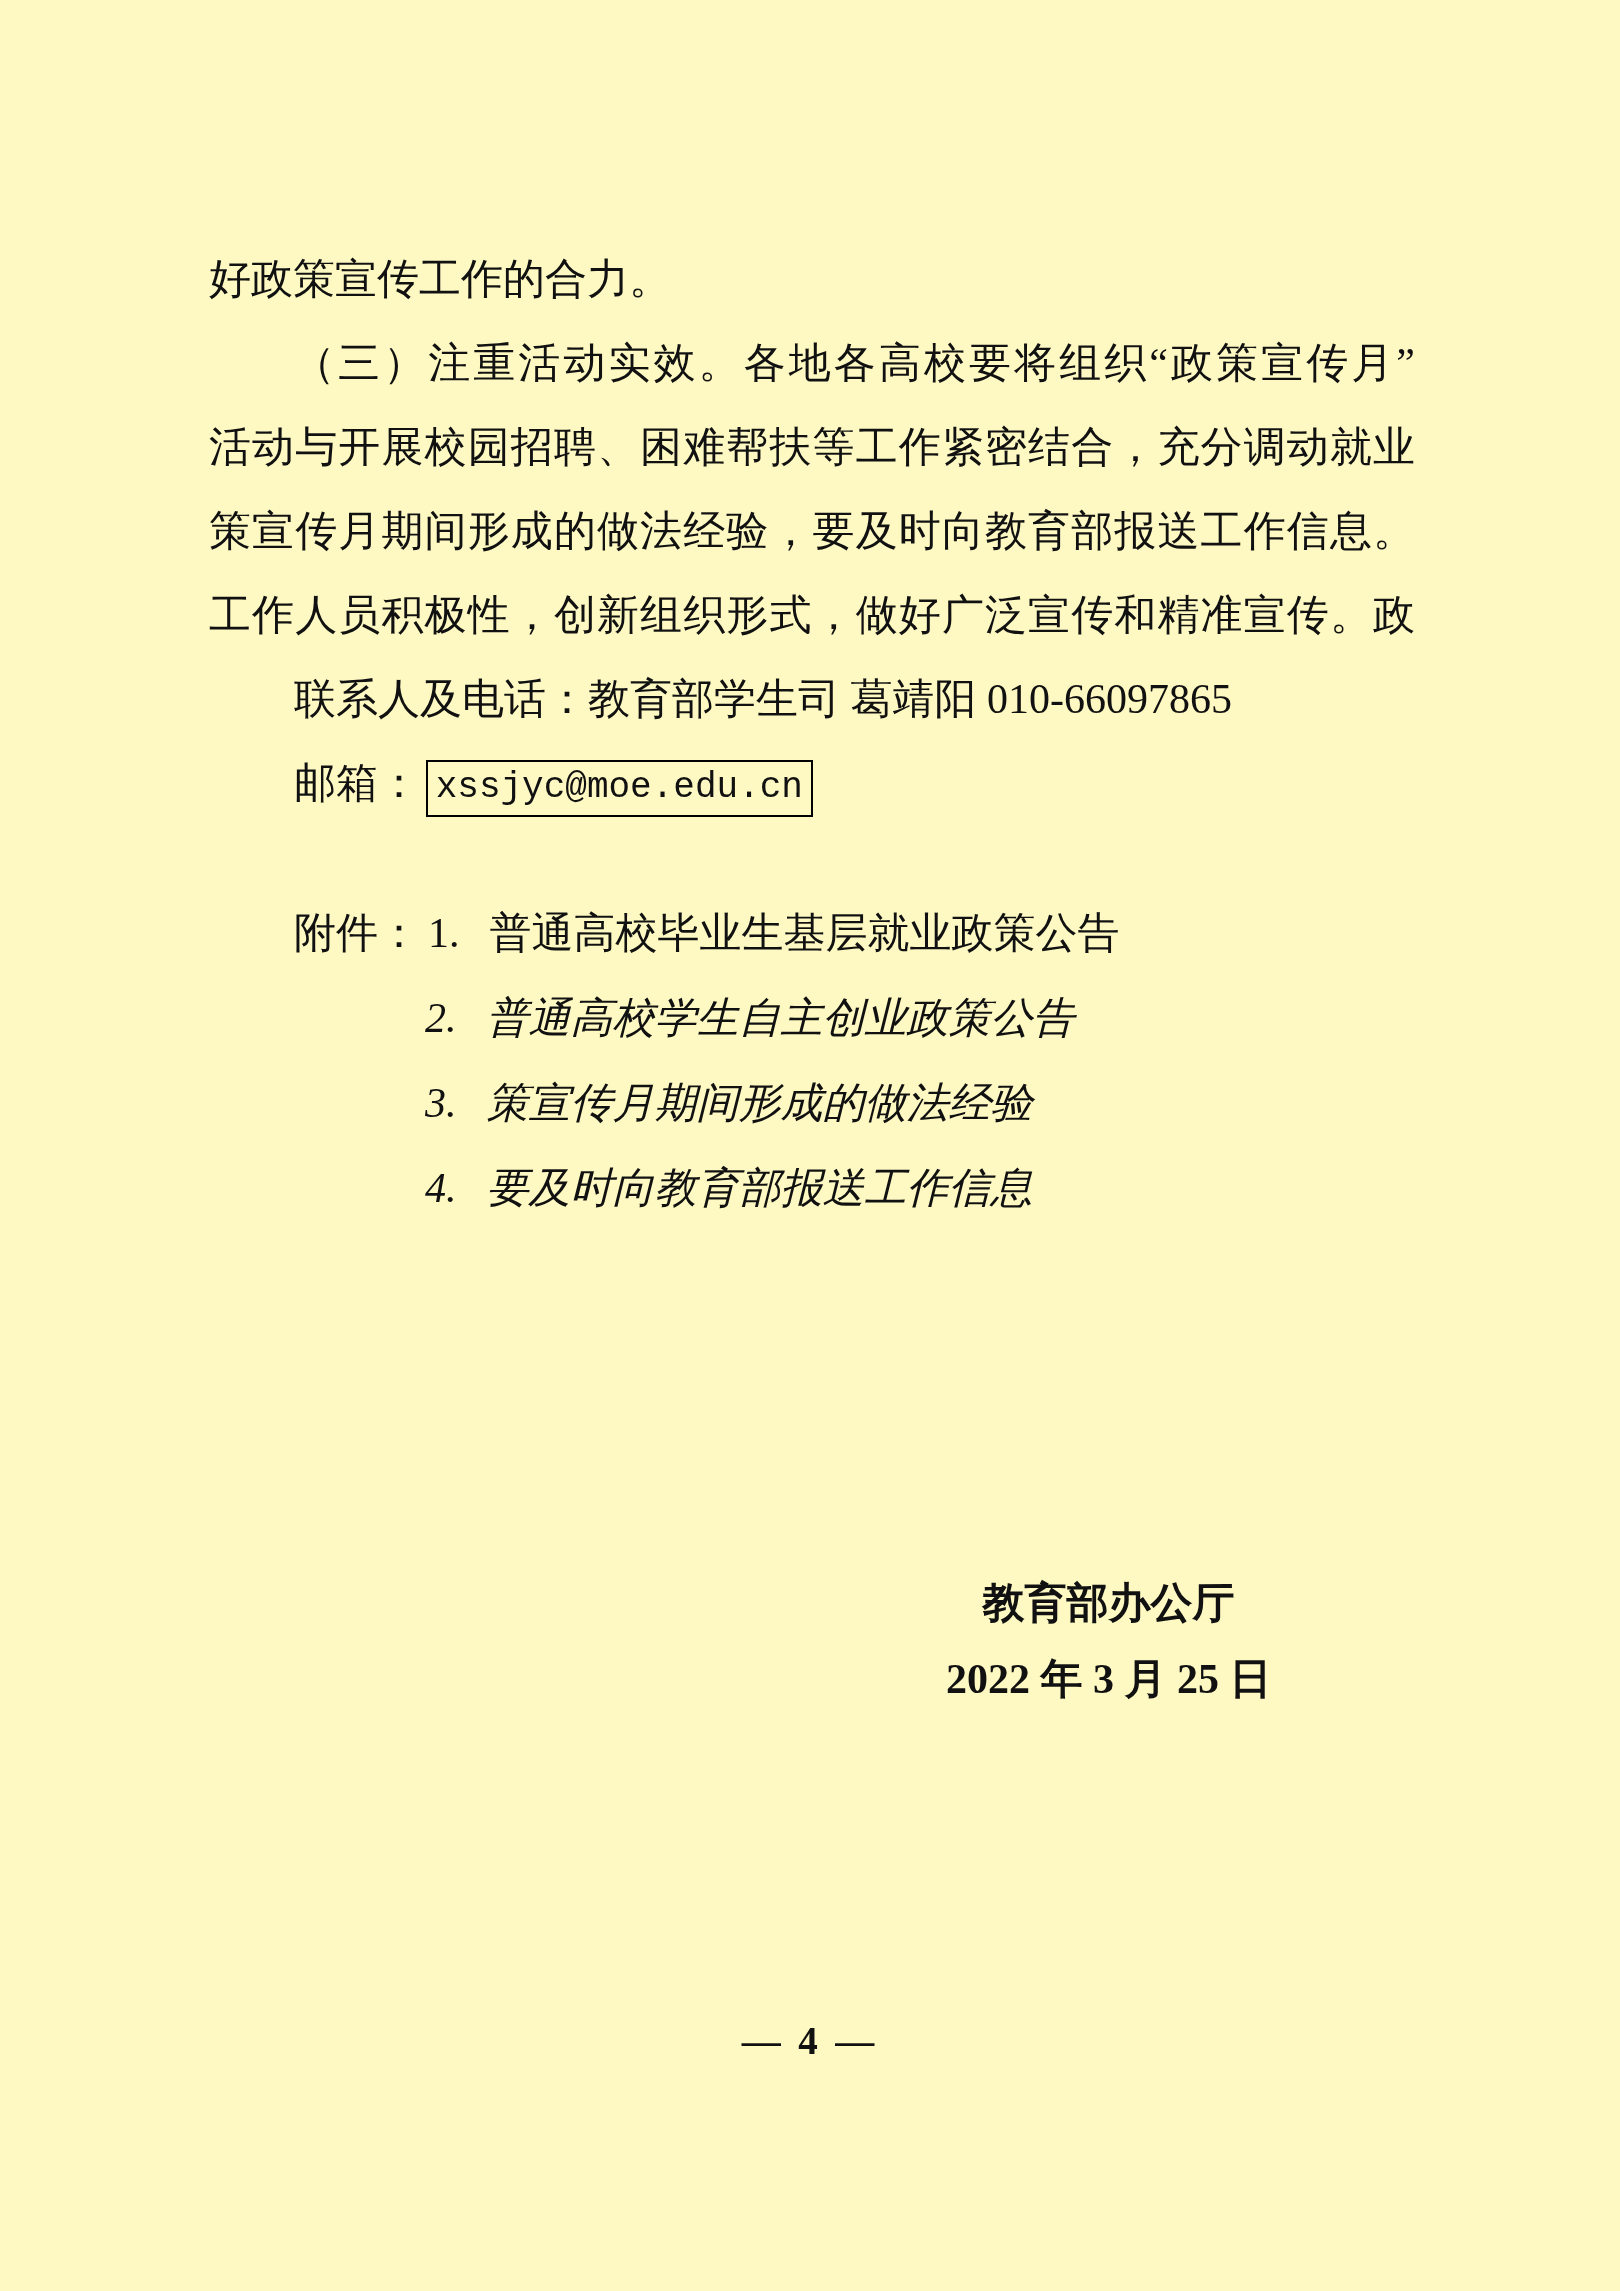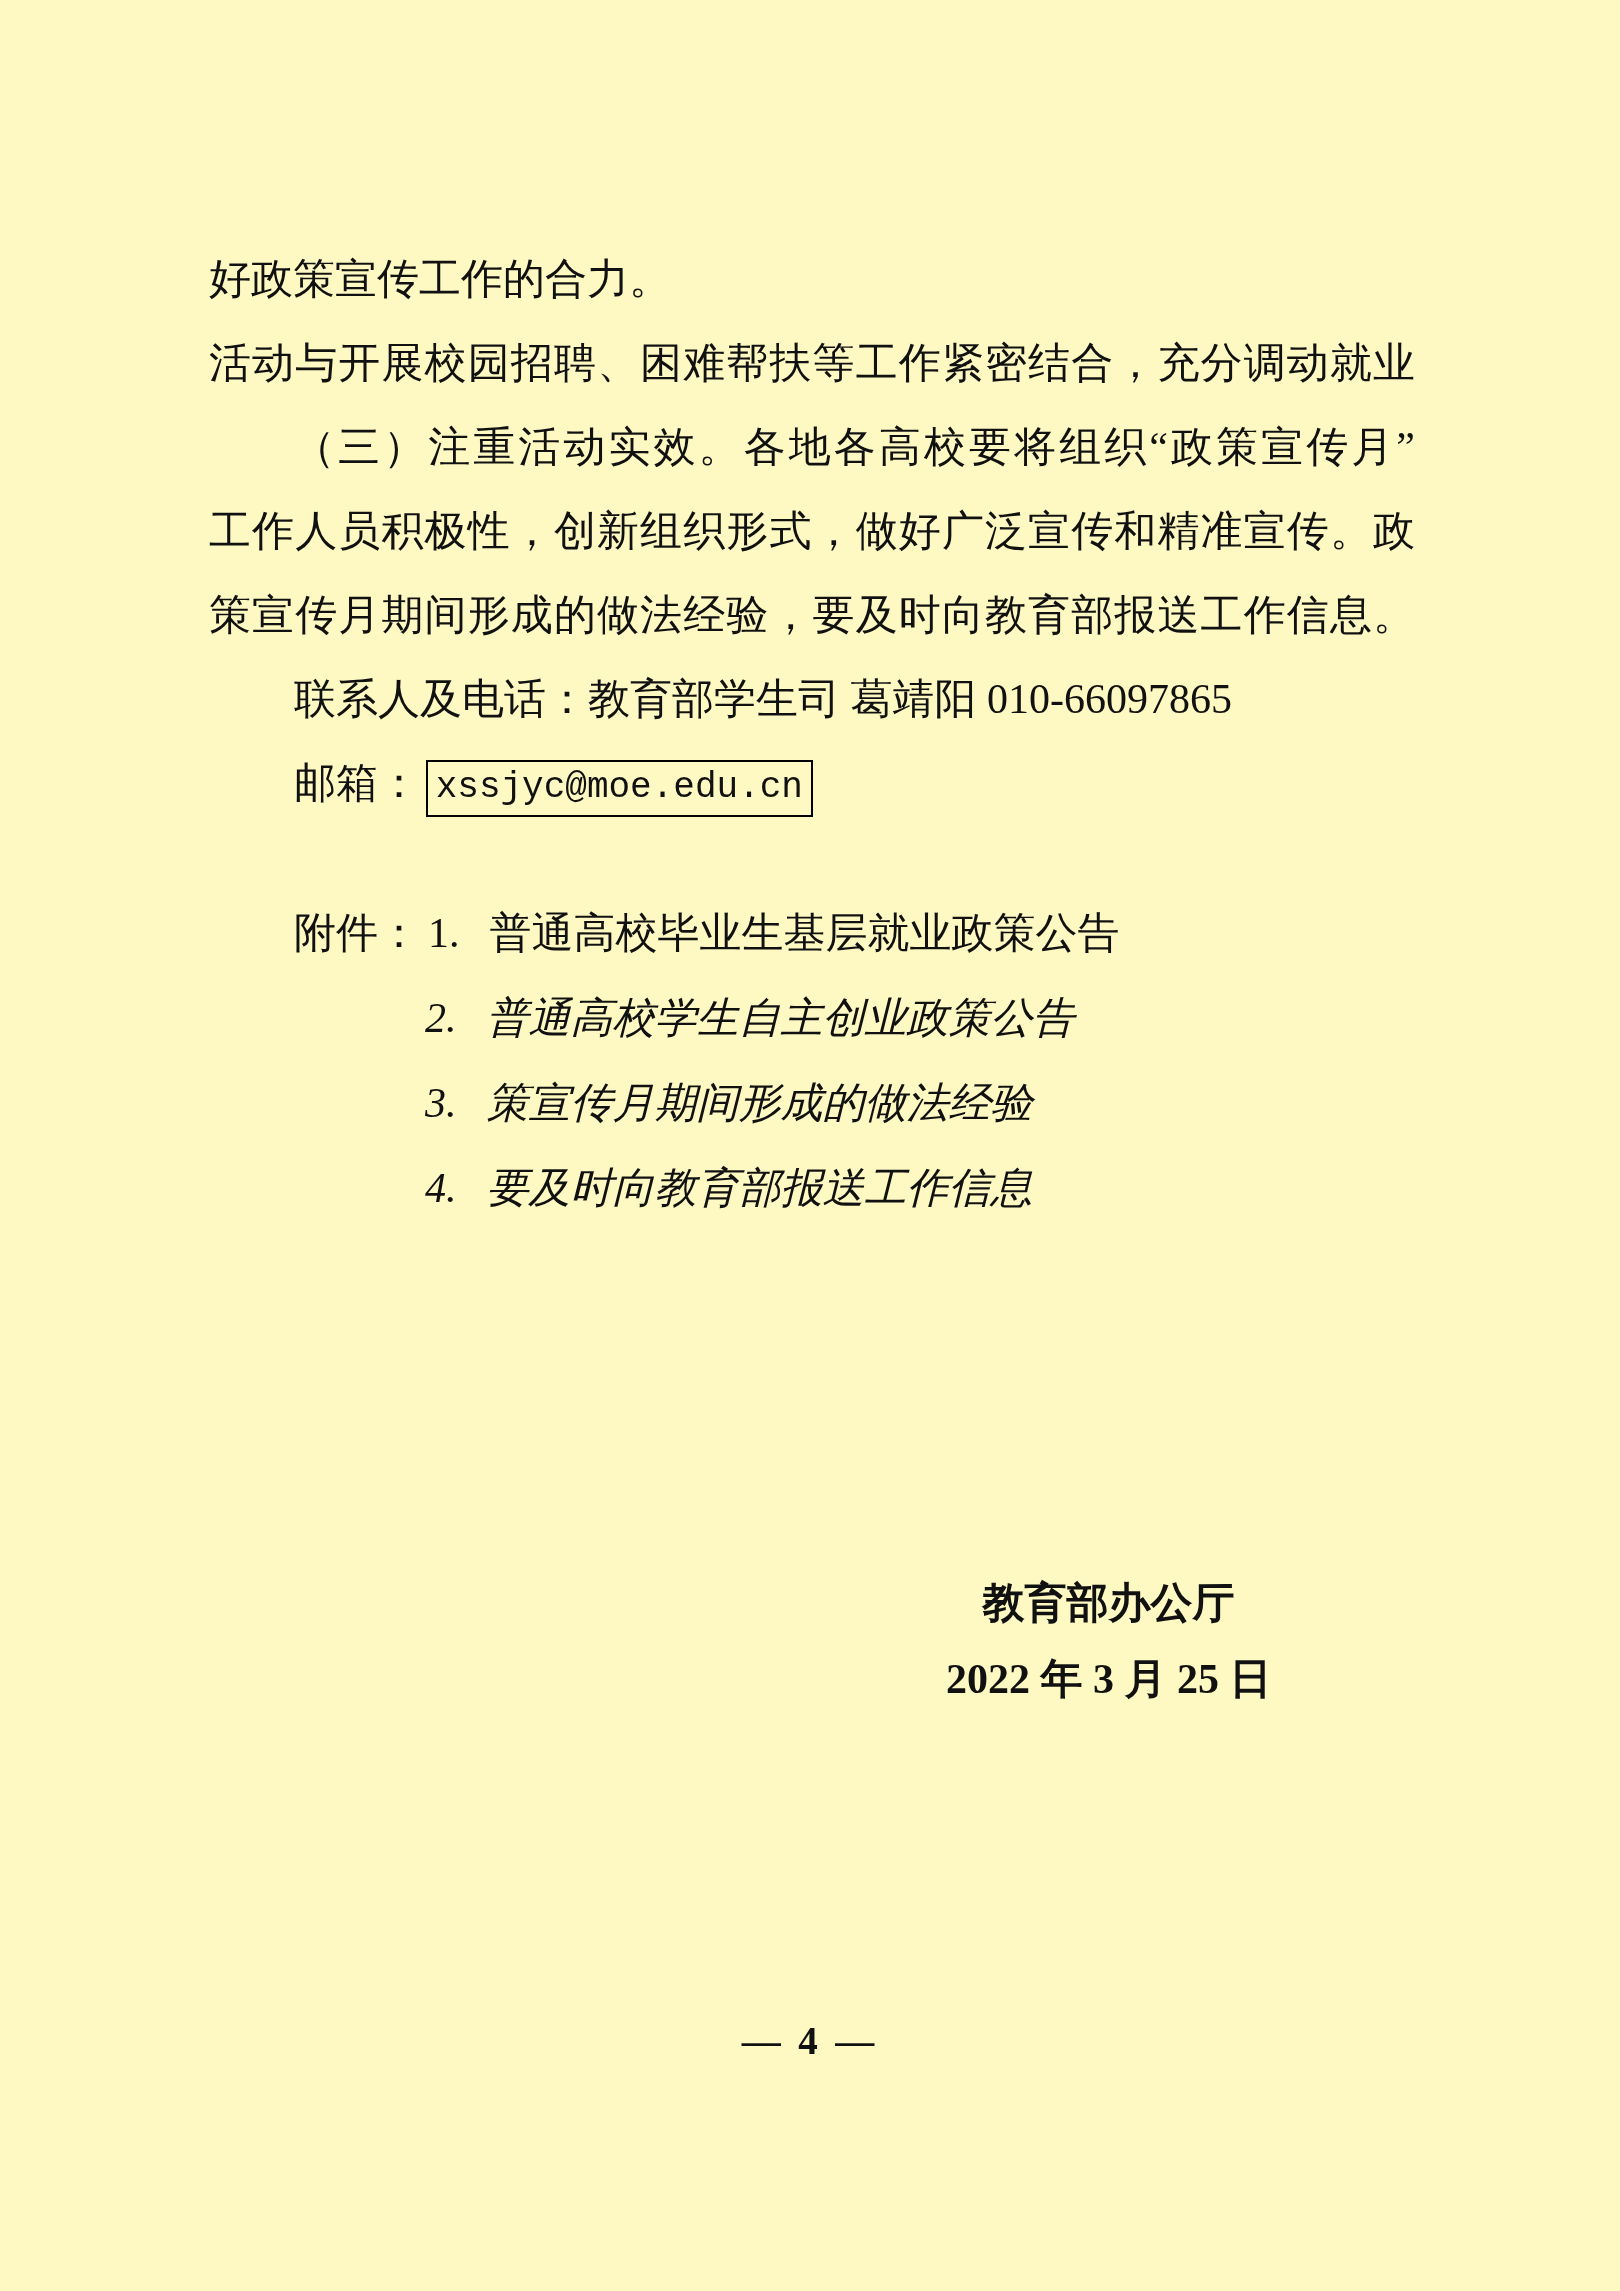--- a/index.html
+++ b/index.html
@@ -92,27 +92,27 @@
   }
 </style>
 </head>
 <body>
 
 <div class="page">
 
   <div class="body-text">
     <div class="line">好政策宣传工作的合力。</div>
 
+    <div class="line justify indent2"><span class="kai">（三）注重活动实效。</span><span>各地各高校要将组织“政策宣传月”</span></div>
+
     <div class="line justify">活动与开展校园招聘、困难帮扶等工作紧密结合，充分调动就业</div>
 
-    <div class="line justify indent2"><span class="kai">（三）注重活动实效。</span><span>各地各高校要将组织“政策宣传月”</span></div>
+    <div class="line justify">策宣传月期间形成的做法经验，要及时向教育部报送工作信息。</div>
 
     <div class="line justify">工作人员积极性，创新组织形式，做好广泛宣传和精准宣传。政</div>
-
-    <div class="line justify">策宣传月期间形成的做法经验，要及时向教育部报送工作信息。</div>
 
     <div class="line pad2"><span>联系人及电话：</span><span>教育部学生司 葛靖阳 010-66097865</span></div>
 
     <div class="line pad2"><span>邮箱：</span><span class="email-box">xssjyc@moe.edu.cn</span></div>
   </div>
 
   <div class="attachments">
     <div class="att-row att-first"><span class="att-label">附件：</span><span class="att-num">1.</span><span>普通高校毕业生基层就业政策公告</span></div>
 
     <div class="att-row att-cont"><span class="att-num">2.</span><span>普通高校学生自主创业政策公告</span></div>

